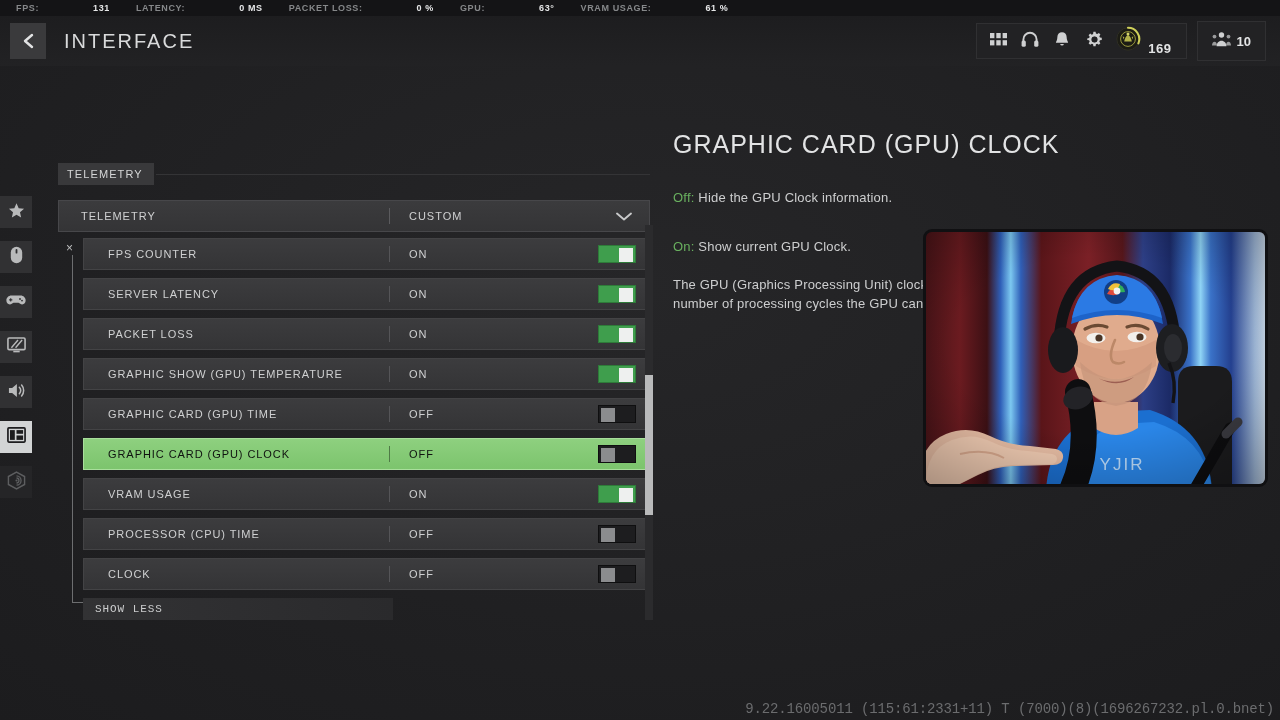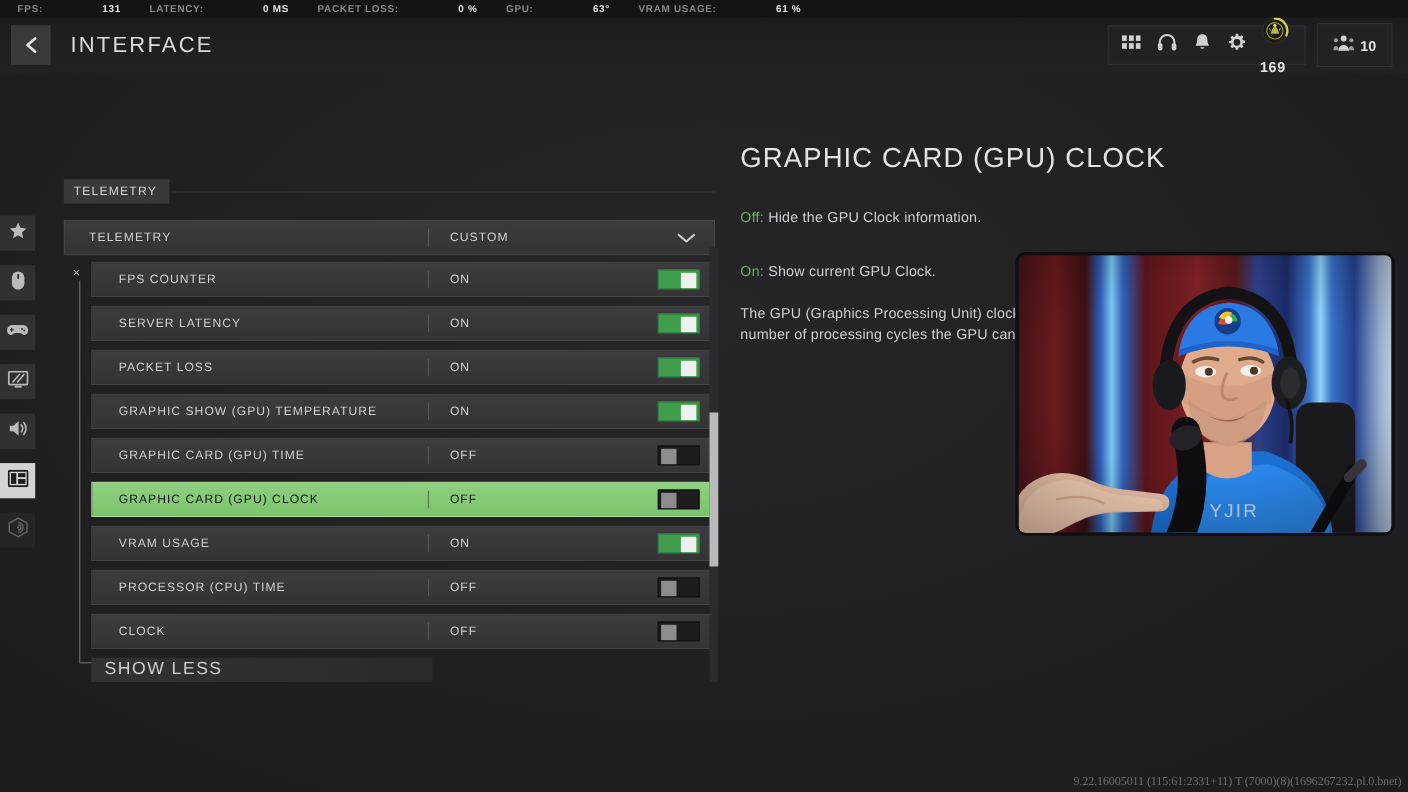--- a/index.html
+++ b/index.html
@@ -60,22 +60,22 @@
     border: 1px solid #303032;
     height: 36px; padding: 0 6px;
   }
   .hicon {
     width: 30px; height: 30px;
     display: flex; align-items: center; justify-content: center;
     cursor: pointer;
     color: #cfd0d1;
   }
   .rank-badge {
-    display: flex; align-items: flex-start; gap: 7px;
-    padding: 0 8px 0 4px; cursor: pointer; flex-direction: column;
+    display: flex; align-items: flex-end; gap: 7px;
+    padding: 0 8px 0 4px; cursor: pointer;
   }
   .rank-count { font-size: 13px; color: #e3e4e5; font-weight: bold; letter-spacing: .04em; }
   .party-group {
     display: flex; align-items: center; gap: 6px;
     background: #222224; border: 1px solid #303032;
     height: 40px; padding: 0 14px;
     cursor: pointer;
   }
   .party-count { font-size: 13px; color: #e3e4e5; font-weight: bold; }
 
@@ -189,22 +189,23 @@
     position: absolute; top: 2px; left: 2px;
     width: 14px; height: 14px; background: #8b8c8e;
   }
   .toggle.on .knob { left: auto; right: 2px; background: #eef0ef; }
 
   .show-less {
     height: 22px; width: 310px;
     background: linear-gradient(90deg, #323234 0%, #2a2a2c 100%);
     display: flex; align-items: center;
     padding-left: 12px;
-    font-size: 16px; letter-spacing: .085em; color: #cdcecf;
-    cursor: pointer;
+    font-size: 11px; letter-spacing: .085em; color: #cdcecf;
+    cursor: pointer;
+    font-family: Liberation Mono, monospace;
   }
 
   .scroll-track {
     position: absolute; left: 645px; top: 225px;
     width: 8px; height: 395px;
     background: #2b2b2d;
   }
   .scroll-thumb {
     position: absolute; left: 0; top: 150px;
     width: 8px; height: 140px;
@@ -264,22 +265,22 @@
       #24408f 90%, #9fb8d8 97%, #c7d7e8 100%);
   }
   .cam-vignette {
     position:absolute; inset:0;
     background: radial-gradient(120% 100% at 50% 45%, rgba(0,0,0,0) 35%, rgba(0,0,0,.55) 100%);
   }
   .cam-person { position:absolute; left:0; top:0; width:345px; height:258px; }
 
   .build-string {
     position: absolute; right: 6px; bottom: 3px;
-    font-size: 11px; color: #6b6c6e;
-    font-family: Liberation Serif, serif;
+    font-size: 14px; color: #6b6c6e;
+    font-family: Liberation Mono, monospace;
     letter-spacing: -.01em;
     z-index: 80;
   }
 </style>
 </head>
 <body>
 
 <div id="app">
 
   <div class="telemetry-bar">

